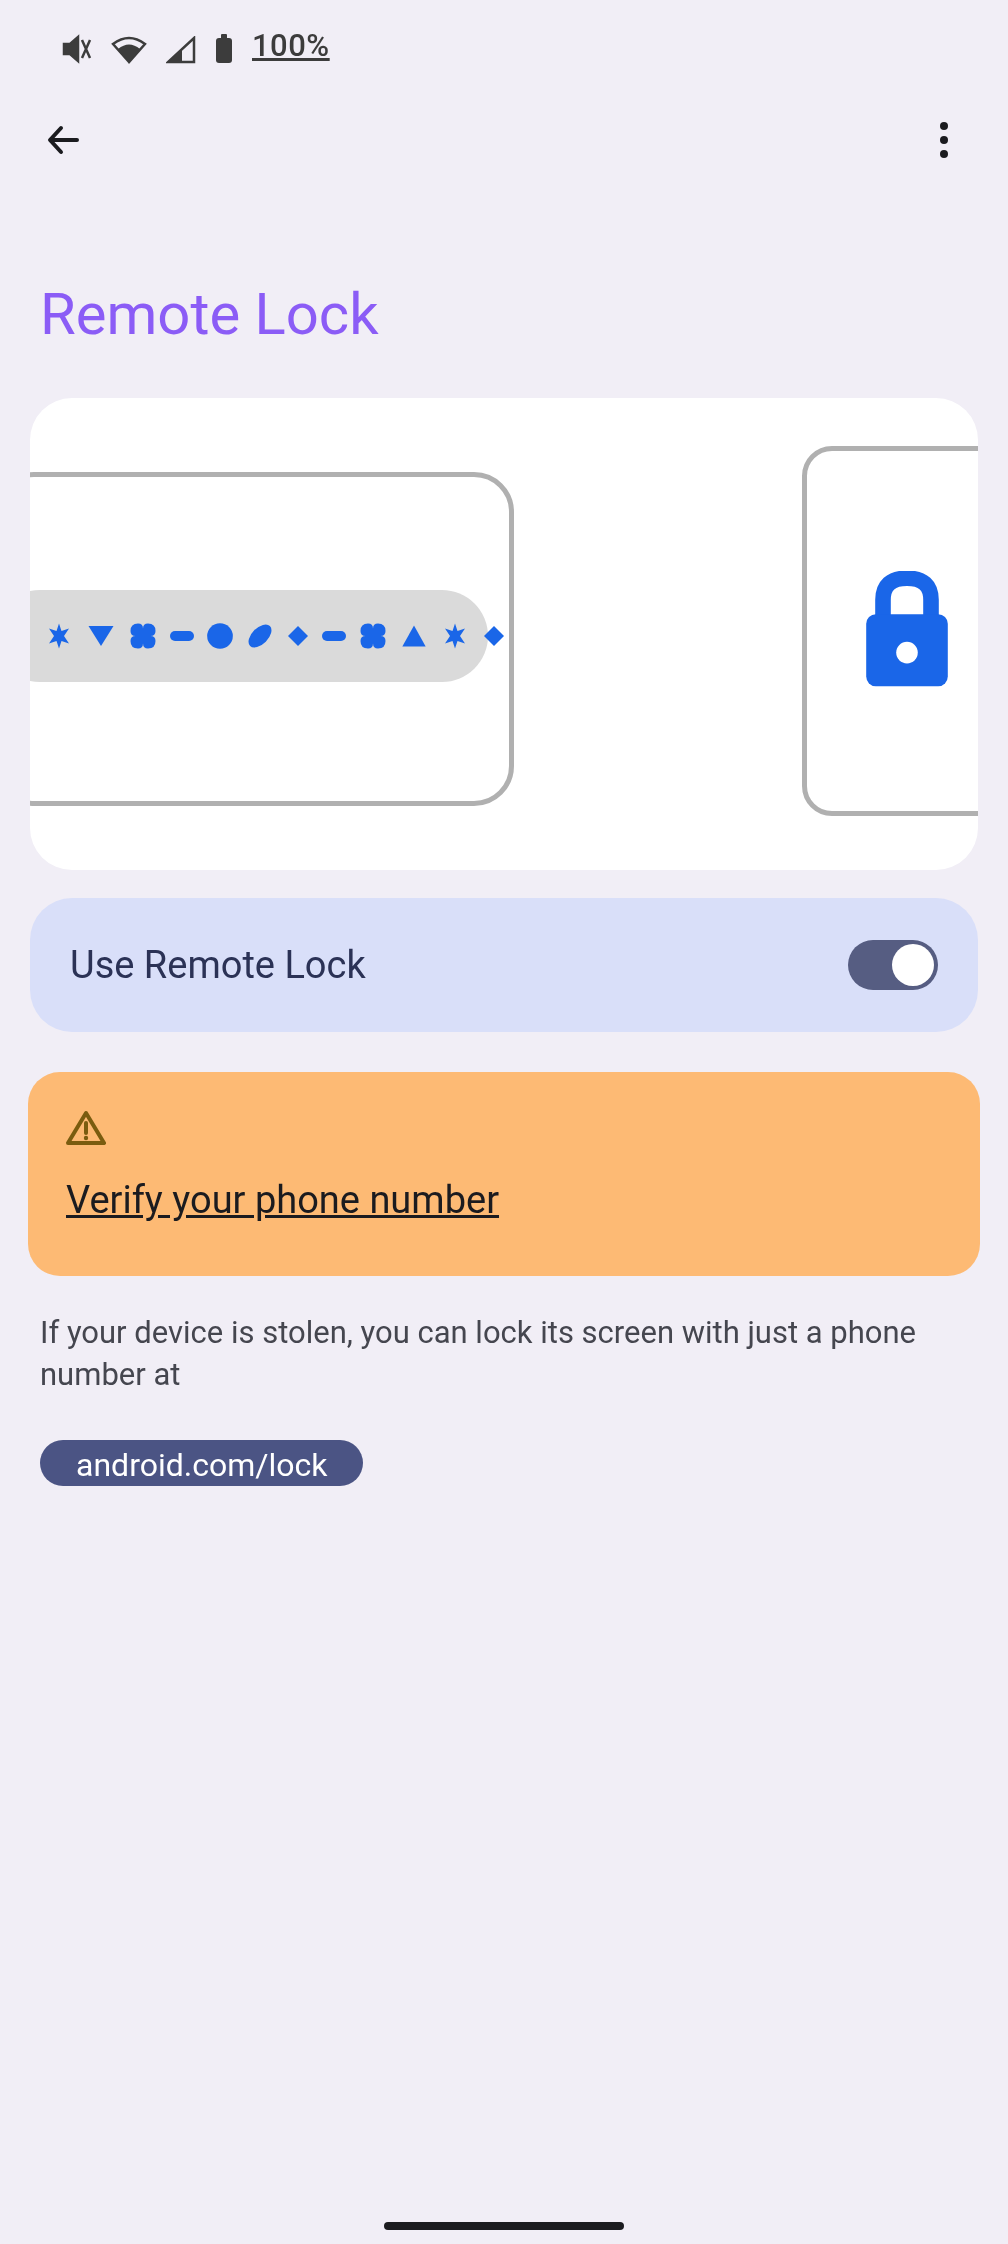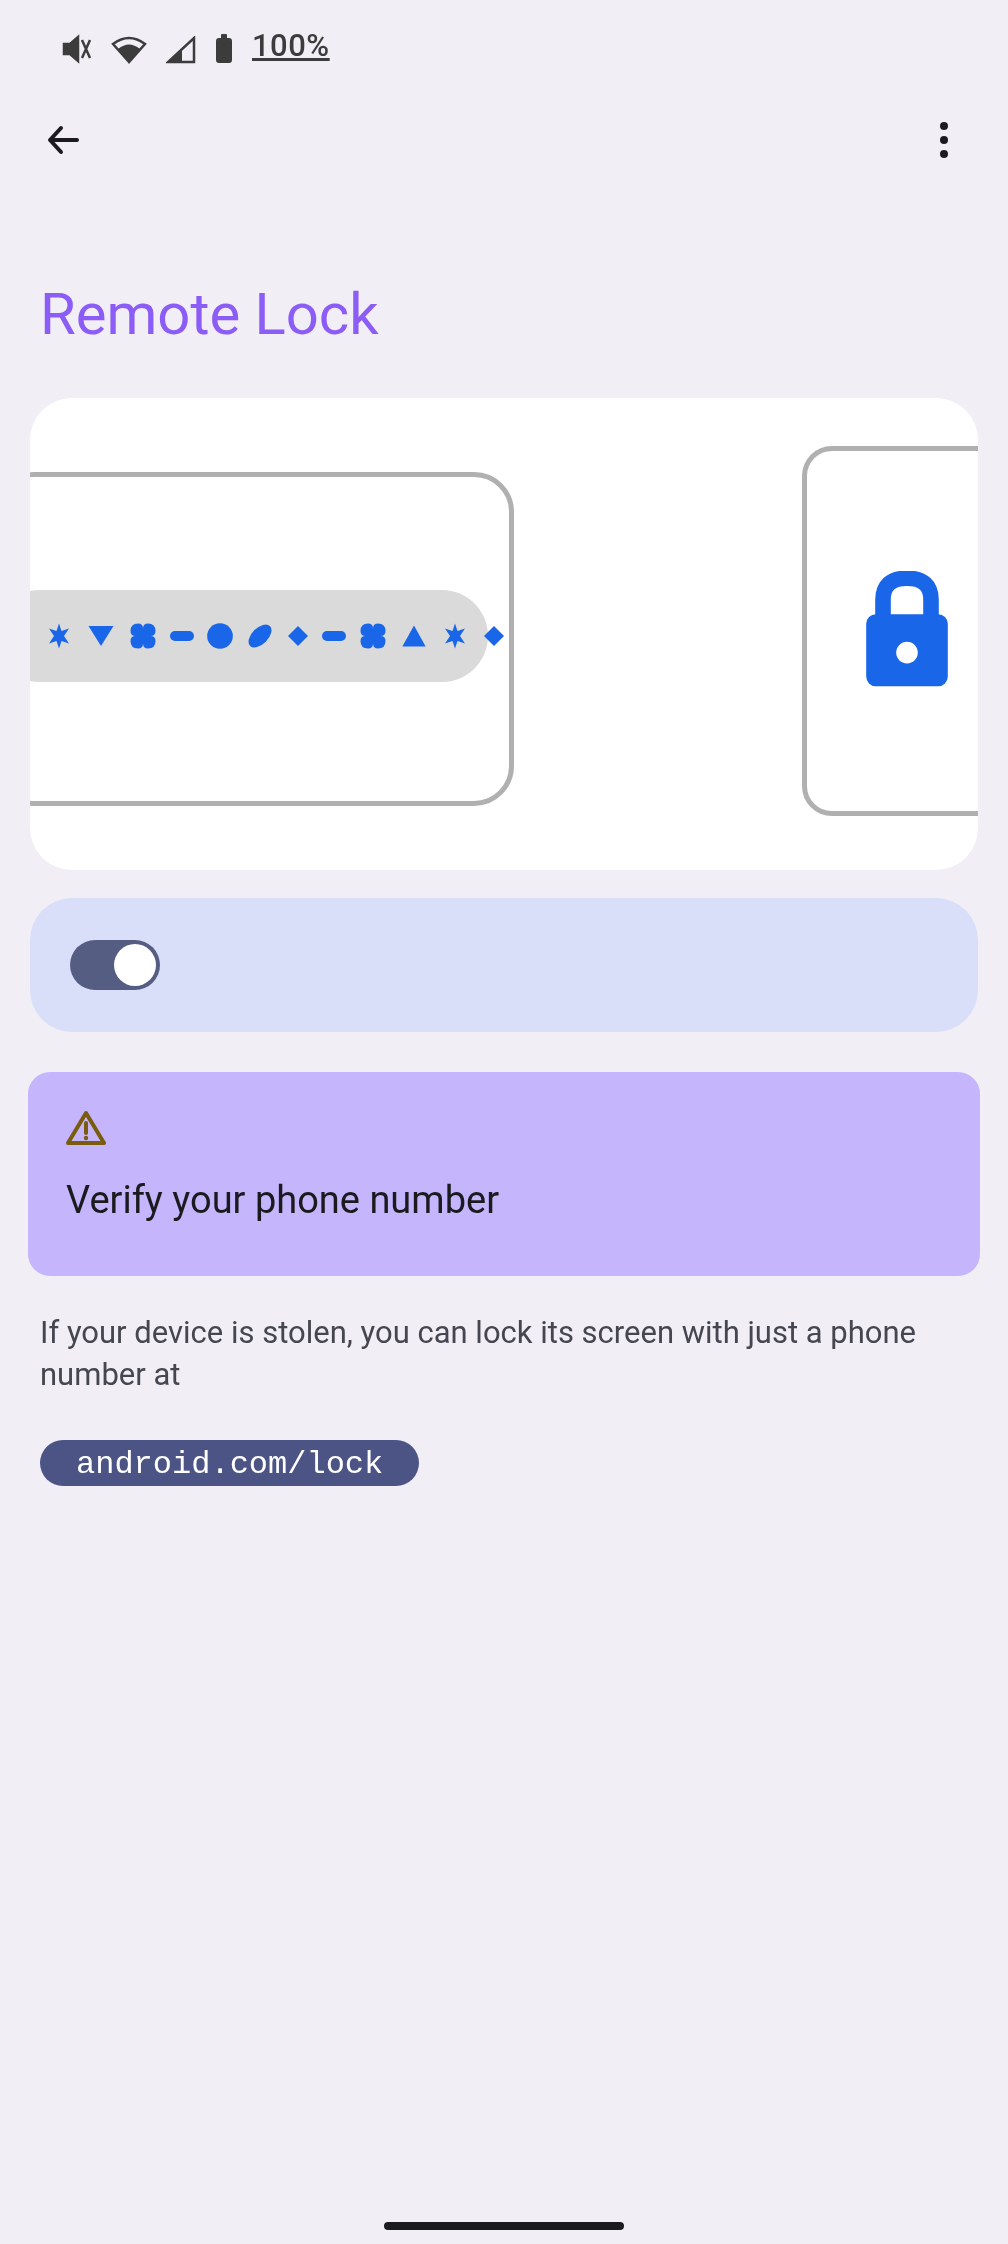--- a/index.html
+++ b/index.html
@@ -124,23 +124,24 @@
   .switch .thumb {
     position: absolute;
     right: 4px; top: 4px;
     width: 42px; height: 42px;
     background: #fff;
     border-radius: 50%;
   }
 
   .warning-card {
     margin: 40px 28px 0 28px;
-    background: #c4b5fd;
-    border-radius: 22px;
+    background: #fdba74;
+    border-radius: 32px;
     padding: 38px 38px 30px 38px;
+    text-decoration: underline;
   }
   .warning-icon { margin-bottom: 28px; }
   .warning-title {
     font-size: 38px;
     font-weight: 400;
     color: #1b1b1f;
     margin-bottom: 24px;
   }
   .warning-body {
     font-size: 30px;
@@ -173,21 +174,20 @@
     display: inline-block;
     background: #4b5484;
     color: #fff;
     border-radius: 40px;
     padding: 18px 36px 12px 36px;
     font-size: 32px;
     font-weight: 400;
     position: relative;
     overflow: hidden;
     height: 46px;
-    font-family: Liberation Mono, monospace;
   }
   .link-chip span { position: relative; top: -12px; }
 
   .nav-handle {
     position: absolute;
     bottom: 14px;
     left: 50%;
     transform: translateX(-50%);
     width: 240px;
     height: 8px;
@@ -291,20 +291,21 @@
       <svg width="100" height="120" viewBox="0 0 80 100">
         <path d="M20 38 V24 Q20 6 40 6 Q60 6 60 24 V38" fill="none" stroke="#1a66e8" stroke-width="13"></path>
         <rect x="6" y="36" width="68" height="60" rx="8" fill="#1a66e8"></rect>
         <circle cx="40" cy="68" r="9" fill="#fff"></circle>
       </svg>
     </div>
   </div>
 </div>
 
 <div class="toggle-card">
+  <span class="toggle-label">Use Remote Lock</span>
   <div class="switch">
     <div class="thumb"></div>
   </div>
 </div>
 
 <div class="warning-card">
   <div class="warning-icon">
     <svg width="40" height="36" viewBox="0 0 40 36">
         <path d="M20 3 L38 33 H2 Z" fill="none" stroke="#7a5c0f" stroke-width="4" stroke-linejoin="round"></path>
         <line x1="20" y1="13" x2="20" y2="23" stroke="#7a5c0f" stroke-width="4" stroke-linecap="round"></line>

